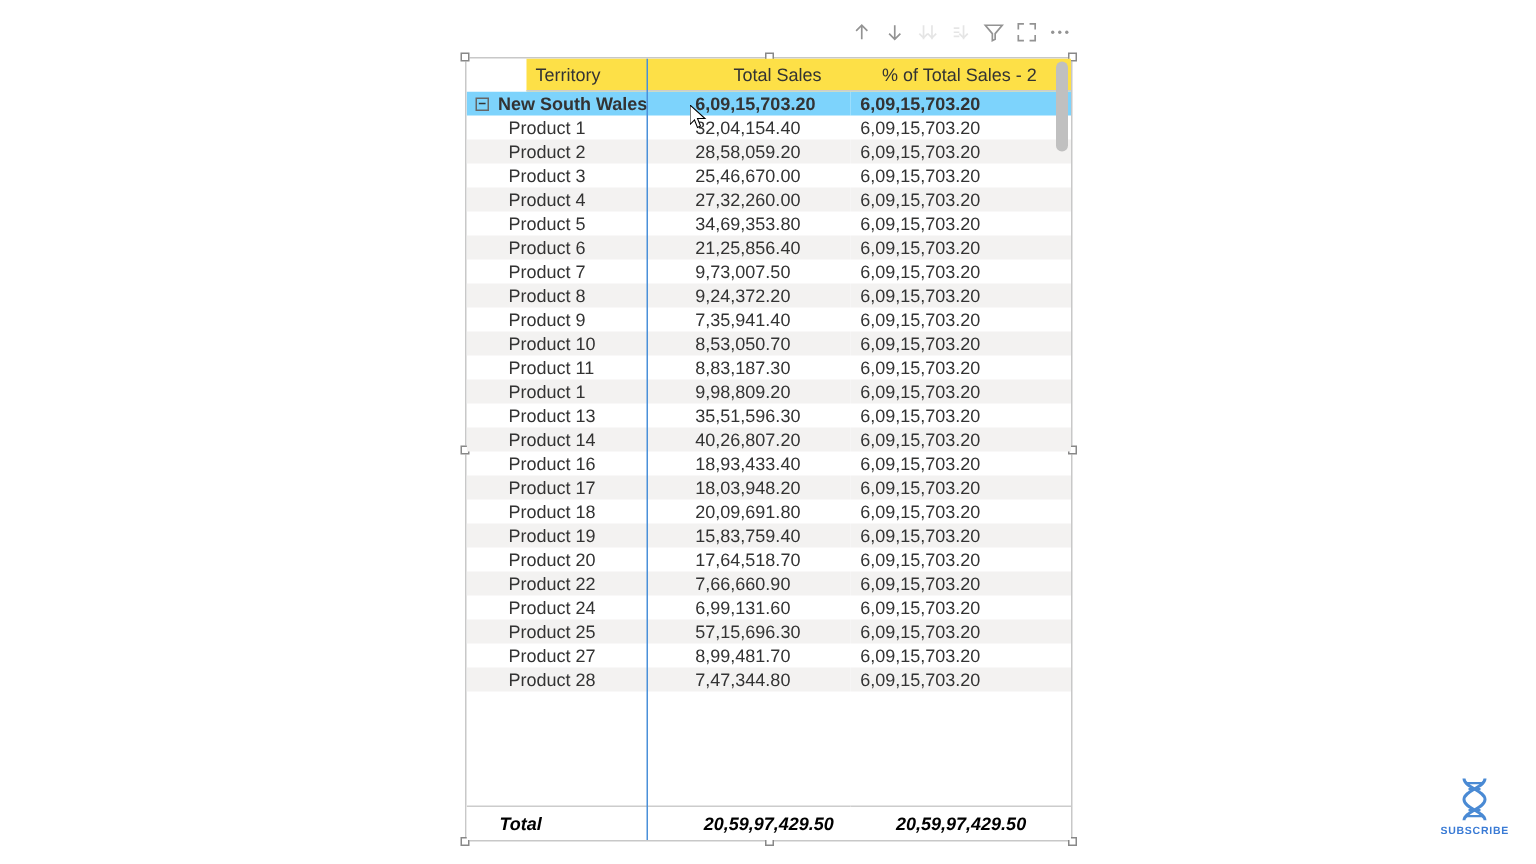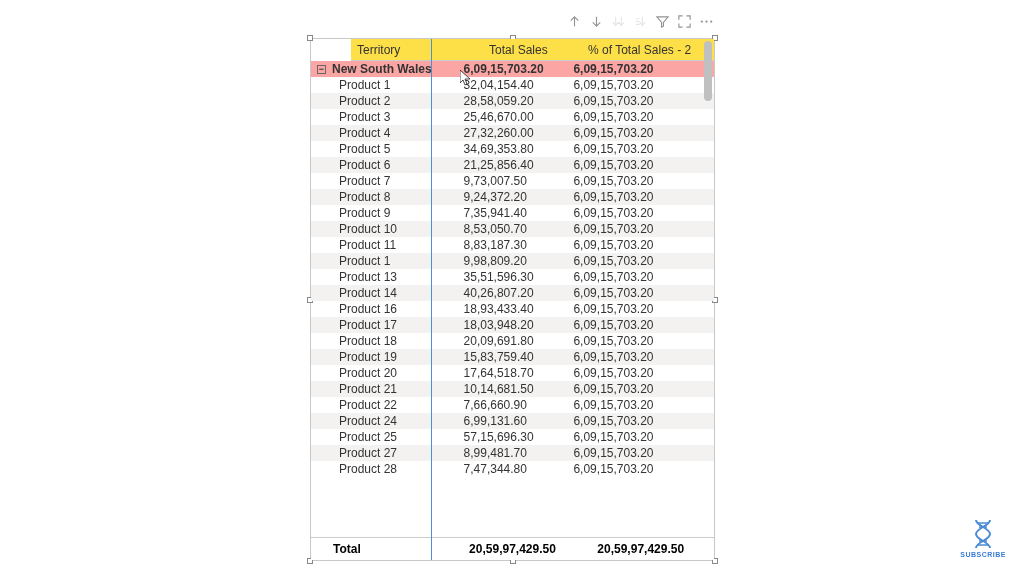--- a/index.html
+++ b/index.html
@@ -71,21 +71,21 @@
       overflow:hidden;
     }
     thead th.num{}
     tbody td{
       padding:1px 6px;
       height:16px;
       white-space:nowrap;
       color:#333;
     }
     tbody tr:nth-child(odd){background:#f3f2f1}
-    tbody tr.group-row{background:#fca5a5}
+    tbody tr.group-row{background:#7dd3fc}
     tbody tr.group-row td{font-weight:700}
     td.num{text-align:left}
     .expand-icon{
       display:inline-block;width:9px;height:9px;
       border:1px solid #666;
       text-align:center;line-height:7px;font-size:9px;
       margin-right:6px;
       vertical-align:middle;
     }
     .indent{padding-left:28px!important}
@@ -111,20 +111,21 @@
       background:#c0c0c0;border-radius:4px;
     }
     .tbody-scroll{
       position:absolute;
       top:22px;left:0;right:0;bottom:24px;
       overflow:hidden;
     }
     .footer-fixed{
       position:absolute;bottom:0;left:0;right:0;
       background:#fff;
+      font-style:italic;
     }
     .header-fixed{
       position:absolute;top:0;left:0;right:0;
       background:#fde047;
       margin-left:40px;
     }
     .cursor{
       position:absolute;
       width:12px;height:17px;
       pointer-events:none;
@@ -320,25 +321,20 @@
               <td class="indent">Product 19</td>
               <td class="num">15,83,759.40</td>
               <td class="num">6,09,15,703.20</td>
             </tr>
             <tr>
               <td class="indent">Product 20</td>
               <td class="num">17,64,518.70</td>
               <td class="num">6,09,15,703.20</td>
             </tr>
             <tr>
-              <td class="indent">Product 21</td>
-              <td class="num">10,14,681.50</td>
-              <td class="num">6,09,15,703.20</td>
-            </tr>
-            <tr>
               <td class="indent">Product 22</td>
               <td class="num">7,66,660.90</td>
               <td class="num">6,09,15,703.20</td>
             </tr>
             <tr>
               <td class="indent">Product 24</td>
               <td class="num">6,99,131.60</td>
               <td class="num">6,09,15,703.20</td>
             </tr>
             <tr>

